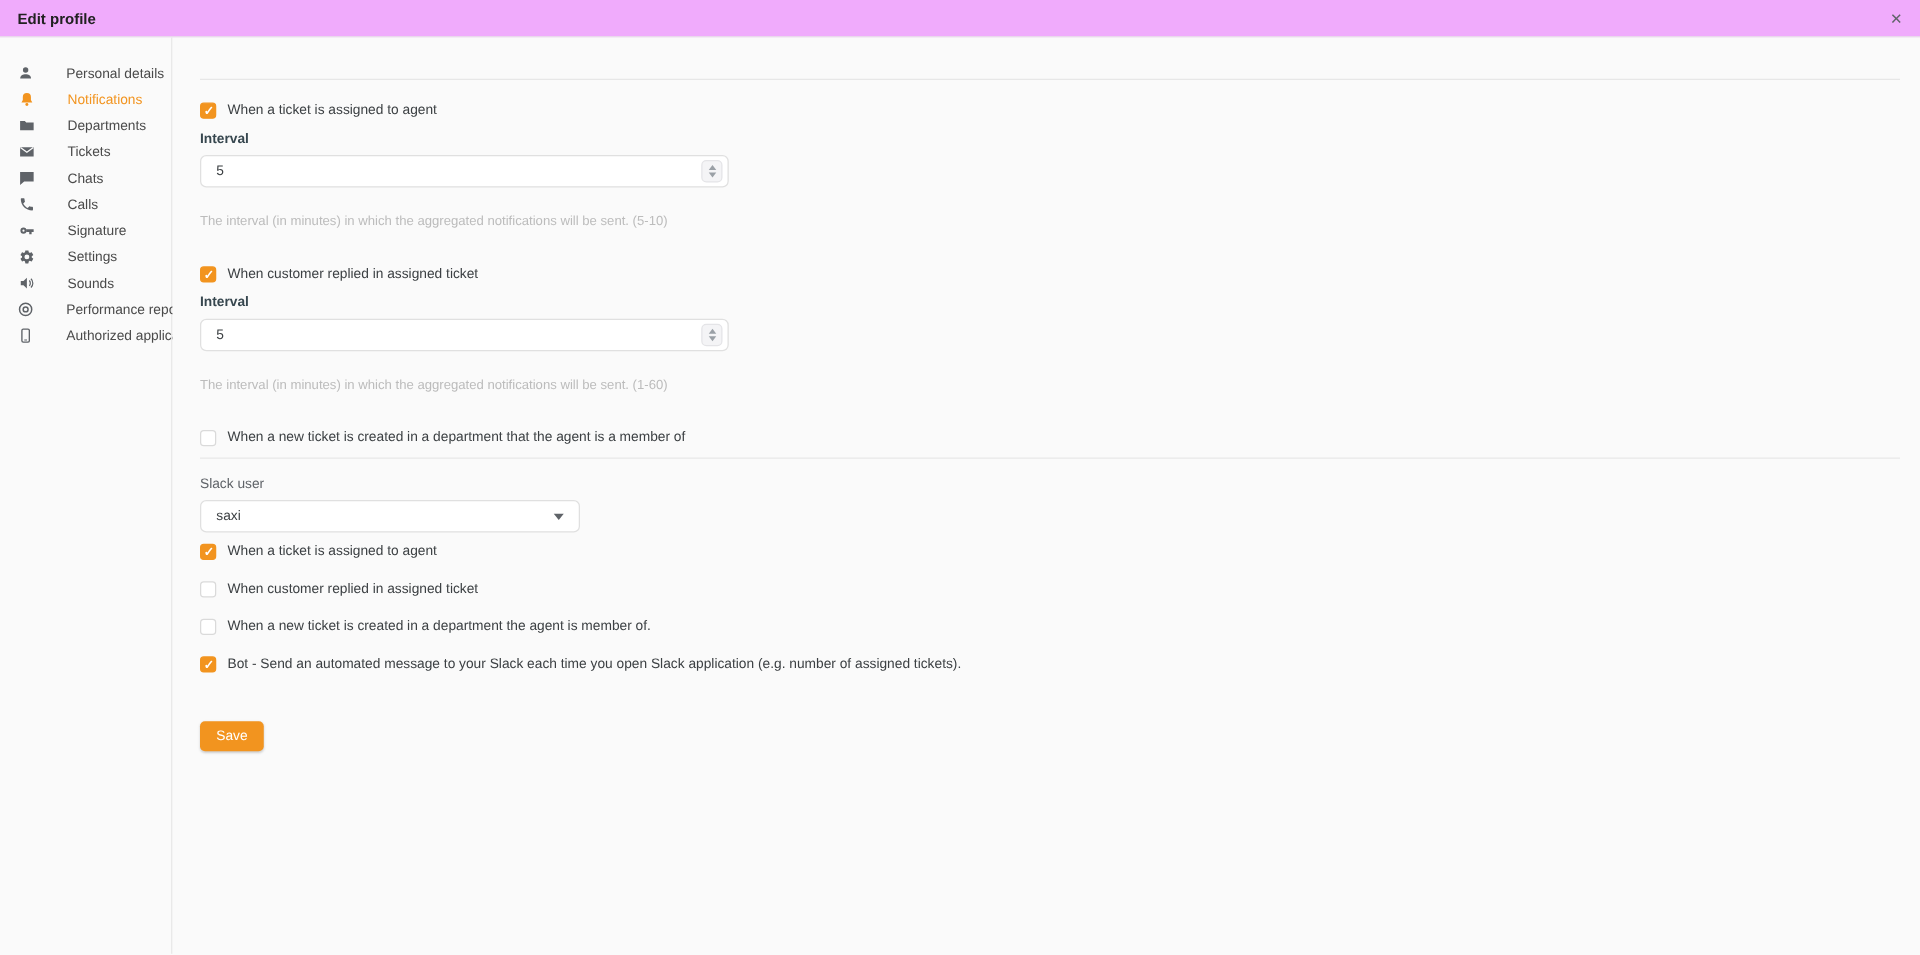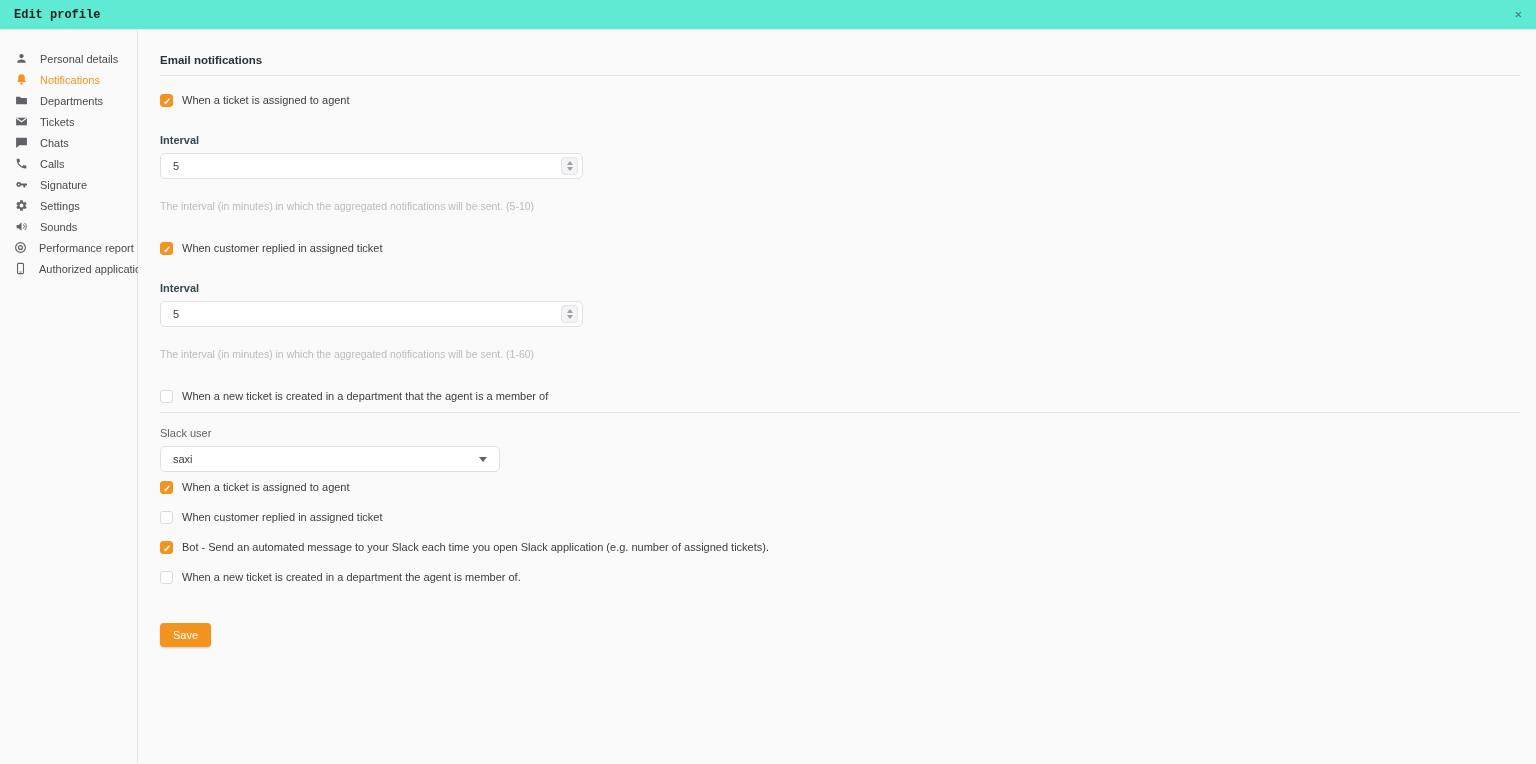--- a/index.html
+++ b/index.html
@@ -1,64 +1,64 @@
 <!DOCTYPE html>
 <html><head>
 <meta charset="utf-8">
 <style>
   * { margin:0; padding:0; box-sizing:border-box; }
   html,body { width:1536px; height:764px; overflow:hidden; }
   body { font-family:"Liberation Sans", sans-serif; background:#fafafa; color:#3c4043; }
 
   
-  .topbar { height:30px; background:#5eead4; border-bottom:1px solid #e8e8e8;
-            display:flex; align-items:center; justify-content:space-between; padding:0 14px;font-family:Liberation Mono, monospace; }
+  .topbar { height:30px; background:#f0abfc; border-bottom:1px solid #e8e8e8;
+            display:flex; align-items:center; justify-content:space-between; padding:0 14px; }
   .topbar .title { font-size:12px; font-weight:bold; color:#212121; }
   .topbar .close { font-size:12px; color:#5f6368; cursor:pointer; line-height:1; }
 
   
   .layout { display:flex; height:733px; }
   .sidebar { width:138px; flex-shrink:0; border-right:1px solid #e3e3e3; padding-top:18px; background:#fafafa; }
-  .side-item { display:flex; align-items:center; gap:12px; height:21px; padding:0 14px; cursor:pointer; }
+  .side-item { display:flex; align-items:center; gap:26px; height:21px; padding:0 14px; cursor:pointer; }
   .s-icon { width:14px; height:14px; display:flex; align-items:center; justify-content:center; }
   .s-icon svg { width:13px; height:13px; fill:#5f6368; }
   .s-label { font-size:11px; color:#4a4a4a; white-space:nowrap; }
   .side-item.active .s-label { color:#f2941f; }
   .side-item.active .s-icon svg { fill:#f2941f; }
 
   .content { flex:1; padding:24px 16px 0 22px; background:#fafafa; }
 
   .section-title { font-size:11.5px; font-weight:bold; color:#263238; }
   .divider { border-bottom:1px solid #e7e7e7; margin-top:9px; }
 
   .check-row { display:flex; align-items:flex-start; gap:9px; cursor:pointer; }
   .checkbox { width:13px; height:13px; border-radius:3px; background:#fff; border:1px solid #dadada;
               position:relative; flex-shrink:0; }
   .checkbox.checked { background:#f2941f; border-color:#f2941f; }
   .checkbox.checked::after { content:"\2713"; position:absolute; left:2px; top:-0.5px;
                              color:#fff; font-size:10px; font-weight:bold; line-height:13px; }
   .check-label { font-size:11px; color:#3c4043; }
 
-  .field-label { font-size:11px; font-weight:bold; color:#37474f; margin:27px 0 7px; }
+  .field-label { font-size:11px; font-weight:bold; color:#37474f; margin:10px 0 7px; }
   .num-wrap { position:relative; width:423px; }
   .num-input { width:100%; height:26px; border:1px solid #e0e0e0; border-radius:5px; background:#fff;
                padding:0 34px 0 12px; font-size:11px; color:#3c4043; outline:none; font-family:inherit; }
   .spinner { position:absolute; right:5px; top:4px; width:17px; height:18px; background:#f4f4f6;
              border:1px solid #e4e4e7; border-radius:4px; display:flex; flex-direction:column;
              align-items:center; justify-content:center; gap:2px; cursor:pointer; }
   .tri { width:0; height:0; border-left:3px solid transparent; border-right:3px solid transparent; }
   .tri.up { border-bottom:4px solid #9aa0a6; }
   .tri.down { border-top:4px solid #9aa0a6; }
   .helper { font-size:10.5px; color:#bcbcbc; margin-top:21px; }
 
   .gap-30 { margin-top:30px; }
   .gap-32 { margin-top:32px; }
   .gap-25 { margin-top:25px; }
 
-  .dropdown { width:340px; height:26px; background:#fff; border:1px solid #e0e0e0; border-radius:5px;
+  .dropdown { width:304px; height:26px; background:#fff; border:1px solid #e0e0e0; border-radius:5px;
               display:flex; align-items:center; justify-content:space-between; padding:0 12px; cursor:pointer; }
   .dd-value { font-size:11px; color:#3c4043; }
   .dd-arrow { width:0; height:0; border-left:4px solid transparent; border-right:4px solid transparent;
               border-top:5px solid #5f6368; }
   .field-label2 { font-size:11px; color:#5f6368; margin:14px 0 7px; }
 
   .slack-check { margin-top:9px; height:21px; }
   .save-btn { margin-top:31px; min-width:50px; height:24px; padding:0 13px; background:#f2941f; border:none;
               border-radius:4px; color:#fff; font-size:11px; font-family:inherit; cursor:pointer;
               box-shadow:0 1px 2px rgba(0,0,0,0.18); }
@@ -179,21 +179,20 @@
             <path d="M10 18.5h4" stroke="#5f6368" stroke-width="1.6"></path>
           </svg>
       </span>
       <span class="s-label">Authorized applications</span>
     </div>
 
   </div>
 
   <div class="content">
 
-    <div class="section-title">Email notifications</div>
     <div class="divider"></div>
 
     <div class="check-row" style="margin-top:18px;">
       <span class="checkbox checked"></span>
       <span class="check-label">When a ticket is assigned to agent</span>
     </div>
 
     <div>
       <div class="field-label">Interval</div>
       <div class="num-wrap">
@@ -238,24 +237,24 @@
 
     <div class="check-row gap-25 slack-check">
       <span class="checkbox checked"></span>
       <span class="check-label">When a ticket is assigned to agent</span>
     </div>
     <div class="check-row slack-check">
       <span class="checkbox"></span>
       <span class="check-label">When customer replied in assigned ticket</span>
     </div>
     <div class="check-row slack-check">
-      <span class="checkbox checked"></span>
-      <span class="check-label">Bot - Send an automated message to your Slack each time you open Slack application (e.g. number of assigned tickets).</span>
-    </div>
-    <div class="check-row slack-check">
       <span class="checkbox"></span>
       <span class="check-label">When a new ticket is created in a department the agent is member of.</span>
     </div>
+    <div class="check-row slack-check">
+      <span class="checkbox checked"></span>
+      <span class="check-label">Bot - Send an automated message to your Slack each time you open Slack application (e.g. number of assigned tickets).</span>
+    </div>
 
     <button class="save-btn">Save</button>
 
   </div>
 </div>
 
 </body></html>

